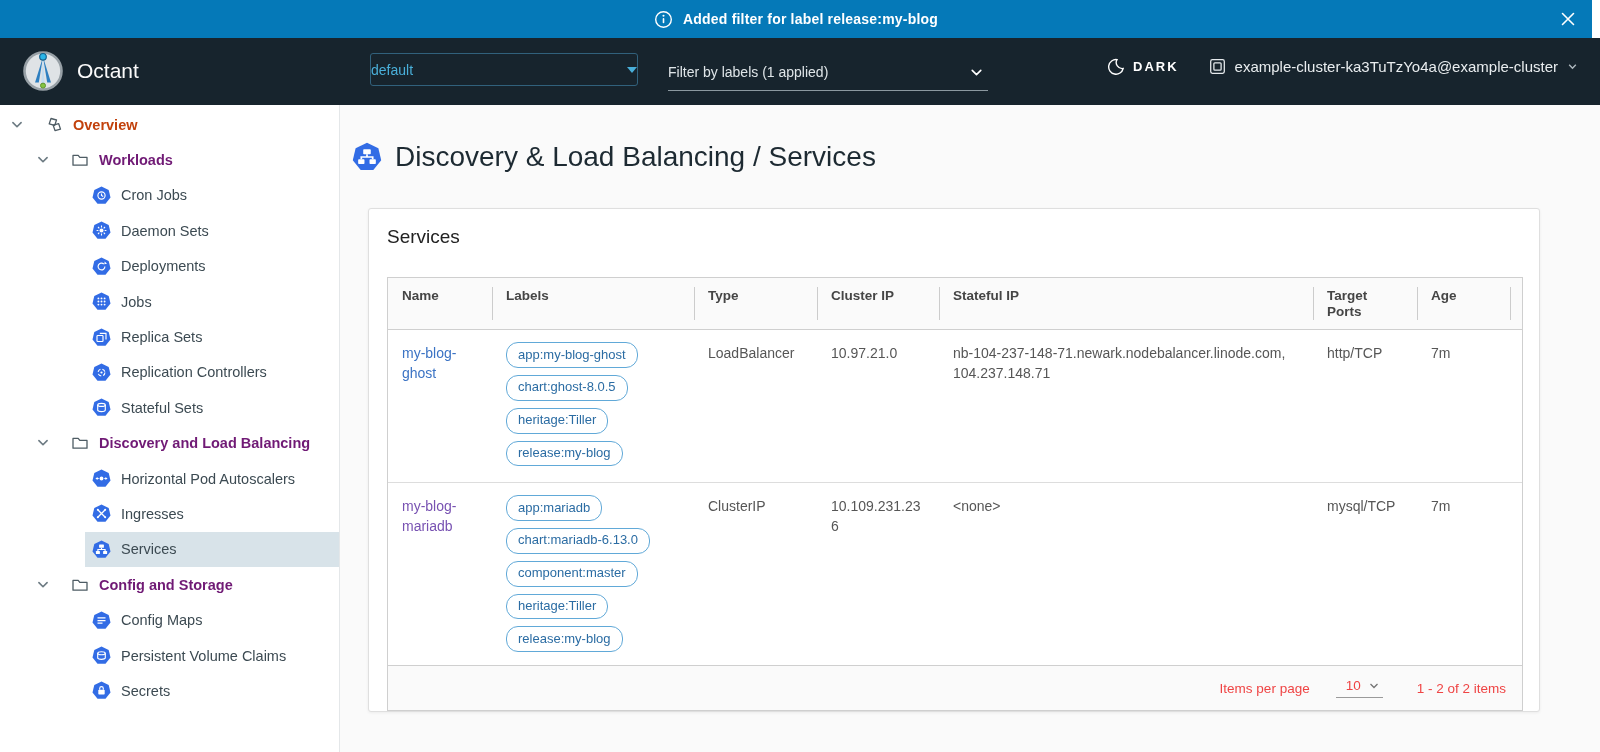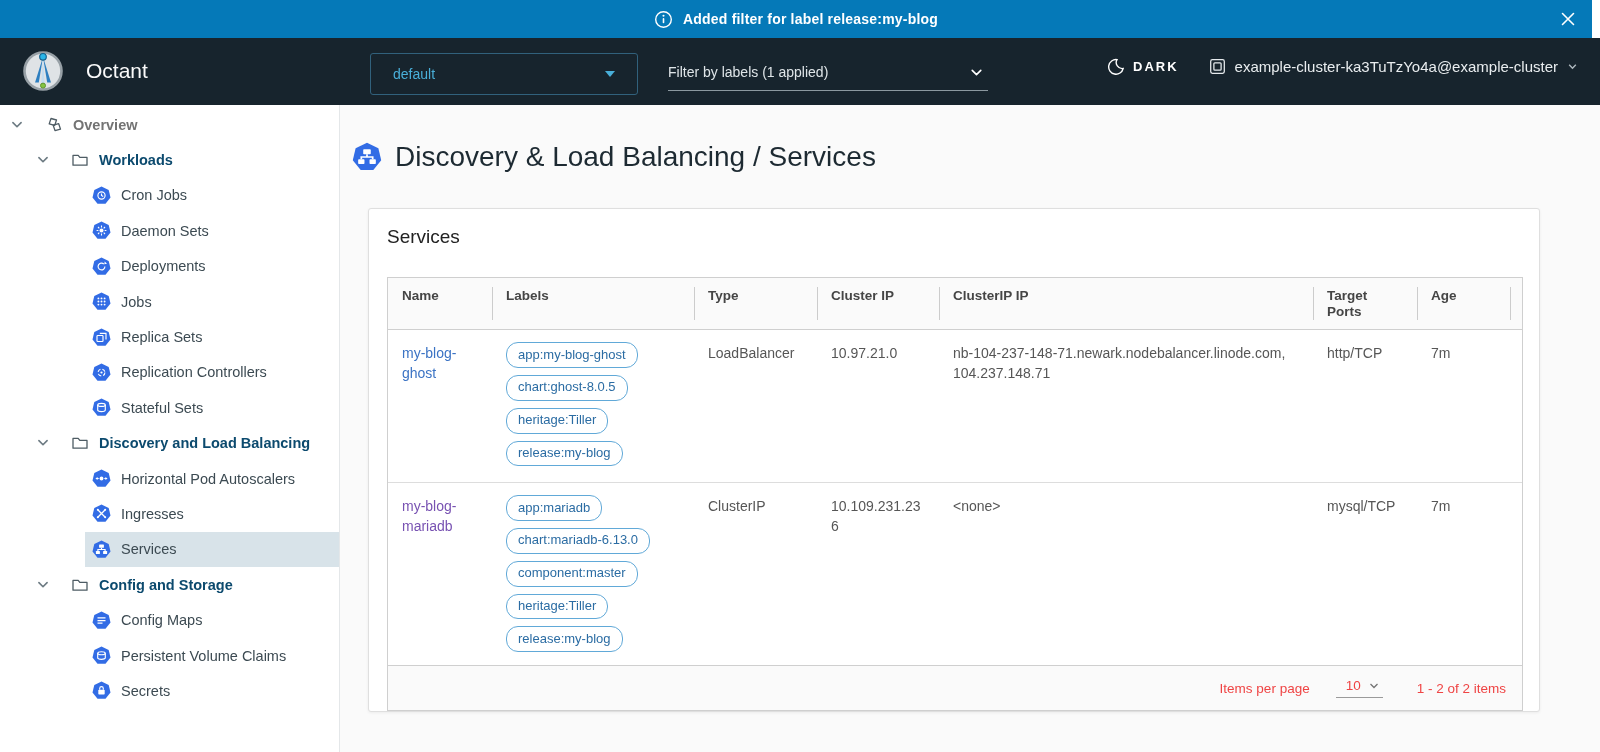--- a/index.html
+++ b/index.html
@@ -8,43 +8,43 @@
   .stage { position:relative; width:1600px; height:752px; }
 
   
   .notif { position:absolute; top:0; left:0; right:8px; height:38px; background:#0579b8;
     display:flex; align-items:center; justify-content:center; color:#fff; }
   .notif-inner { display:flex; align-items:center; gap:10px; font-size:14px; font-weight:600; letter-spacing:.2px; }
   .notif-close { position:absolute; right:16px; top:11px; cursor:pointer; line-height:0; }
 
   
   .hdr { position:absolute; top:38px; left:0; right:0; height:67px; background:#17242d; }
-  .brand { position:absolute; left:22px; top:12px; display:flex; align-items:center; gap:22px; }
+  .brand { position:absolute; left:22px; top:12px; display:flex; align-items:center; gap:13px; }
   .brand-name { color:#fafafa; font-size:21px; font-weight:400; }
-  .ns-select { position:absolute; left:370px; top:15px; width:268px; height:42px;
+  .ns-select { position:absolute; left:370px; top:15px; width:268px; height:33px;
     border:1px solid #31617c; border-radius:3px; display:flex; align-items:center;
-    padding:0 22px; color:#49afd9; font-size:14px; cursor:pointer; }
+    padding:0 0; color:#49afd9; font-size:14px; cursor:pointer; }
   .ns-caret { margin-left:auto; width:0; height:0; border-left:5px solid transparent;
     border-right:5px solid transparent; border-top:6px solid #49afd9; }
   .lbl-filter { position:absolute; left:668px; top:16px; width:320px; height:37px;
     border-bottom:1px solid #8b989f; display:flex; align-items:center;
     color:#dfe5e8; font-size:14px; cursor:pointer; }
   .lbl-filter .chev { margin-left:auto; margin-right:4px; line-height:0; }
   .hdr-right { position:absolute; right:22px; top:0; height:56px; display:flex; align-items:center; gap:30px; }
   .theme-toggle { display:flex; align-items:center; gap:9px; color:#fff; cursor:pointer; }
   .theme-label { font-size:13px; font-weight:700; letter-spacing:2px; }
   .cluster-sel { display:flex; align-items:center; gap:9px; color:#e9edef; font-size:15px; cursor:pointer; }
 
   
   .sidebar { position:absolute; top:105px; left:0; bottom:0; width:340px; background:#fff;
     border-right:1px solid #e4e7e9; padding-top:2px; }
   .nav-item { position:relative; display:flex; align-items:center; height:35.4px;
     font-size:14.5px; color:#3c4a52; cursor:pointer; white-space:nowrap; }
-  .nav-item.lvl0 { padding-left:10px; font-weight:700; color:#737373; }
-  .nav-item.lvl1 { padding-left:36px; font-weight:700; color:#0c4a6e; }
+  .nav-item.lvl0 { padding-left:10px; font-weight:700; color:#c2410c; }
+  .nav-item.lvl1 { padding-left:36px; font-weight:700; color:#701a75; }
   .nav-item.lvl2 { padding-left:92px; font-weight:400; }
   .nav-item.selected { background:linear-gradient(to right, transparent 85px, #d8e3e9 85px); }
   .nav-chev { width:14px; margin-right:20px; display:flex; line-height:0; }
   .nav-ico { width:20px; margin-right:9px; display:flex; line-height:0; }
   .nav-label { position:relative; }
 
   
   .main { position:absolute; top:105px; left:340px; right:0; bottom:0; background:#fafafa; }
   .title-row { position:absolute; left:12px; top:36px; display:flex; align-items:center; gap:13px; }
   .title-row h1 { font-size:28px; font-weight:400; color:#1d2a32; }
@@ -368,21 +368,21 @@
 
     <div class="card">
       <div class="card-title">Services</div>
 
       <div class="dg">
         <div class="dg-head" id="dg-head">
             <div class="dg-hcell">Name</div>
             <div class="dg-hcell">Labels</div>
             <div class="dg-hcell">Type</div>
             <div class="dg-hcell">Cluster IP</div>
-            <div class="dg-hcell">ClusterIP IP</div>
+            <div class="dg-hcell">Stateful IP</div>
             <div class="dg-hcell">Target Ports</div>
             <div class="dg-hcell">Age</div>
             <div class="dg-hcell"></div>
           </div>
         <div id="dg-body">
             <div class="dg-row r0">
               <div class="dg-cell"><a class="res-link" style="color:#3b73c4">my-blog-ghost</a></div>
               <div class="dg-cell labels">
                 <span class="pill">app:my-blog-ghost</span>
                 <span class="pill">chart:ghost-8.0.5</span>

